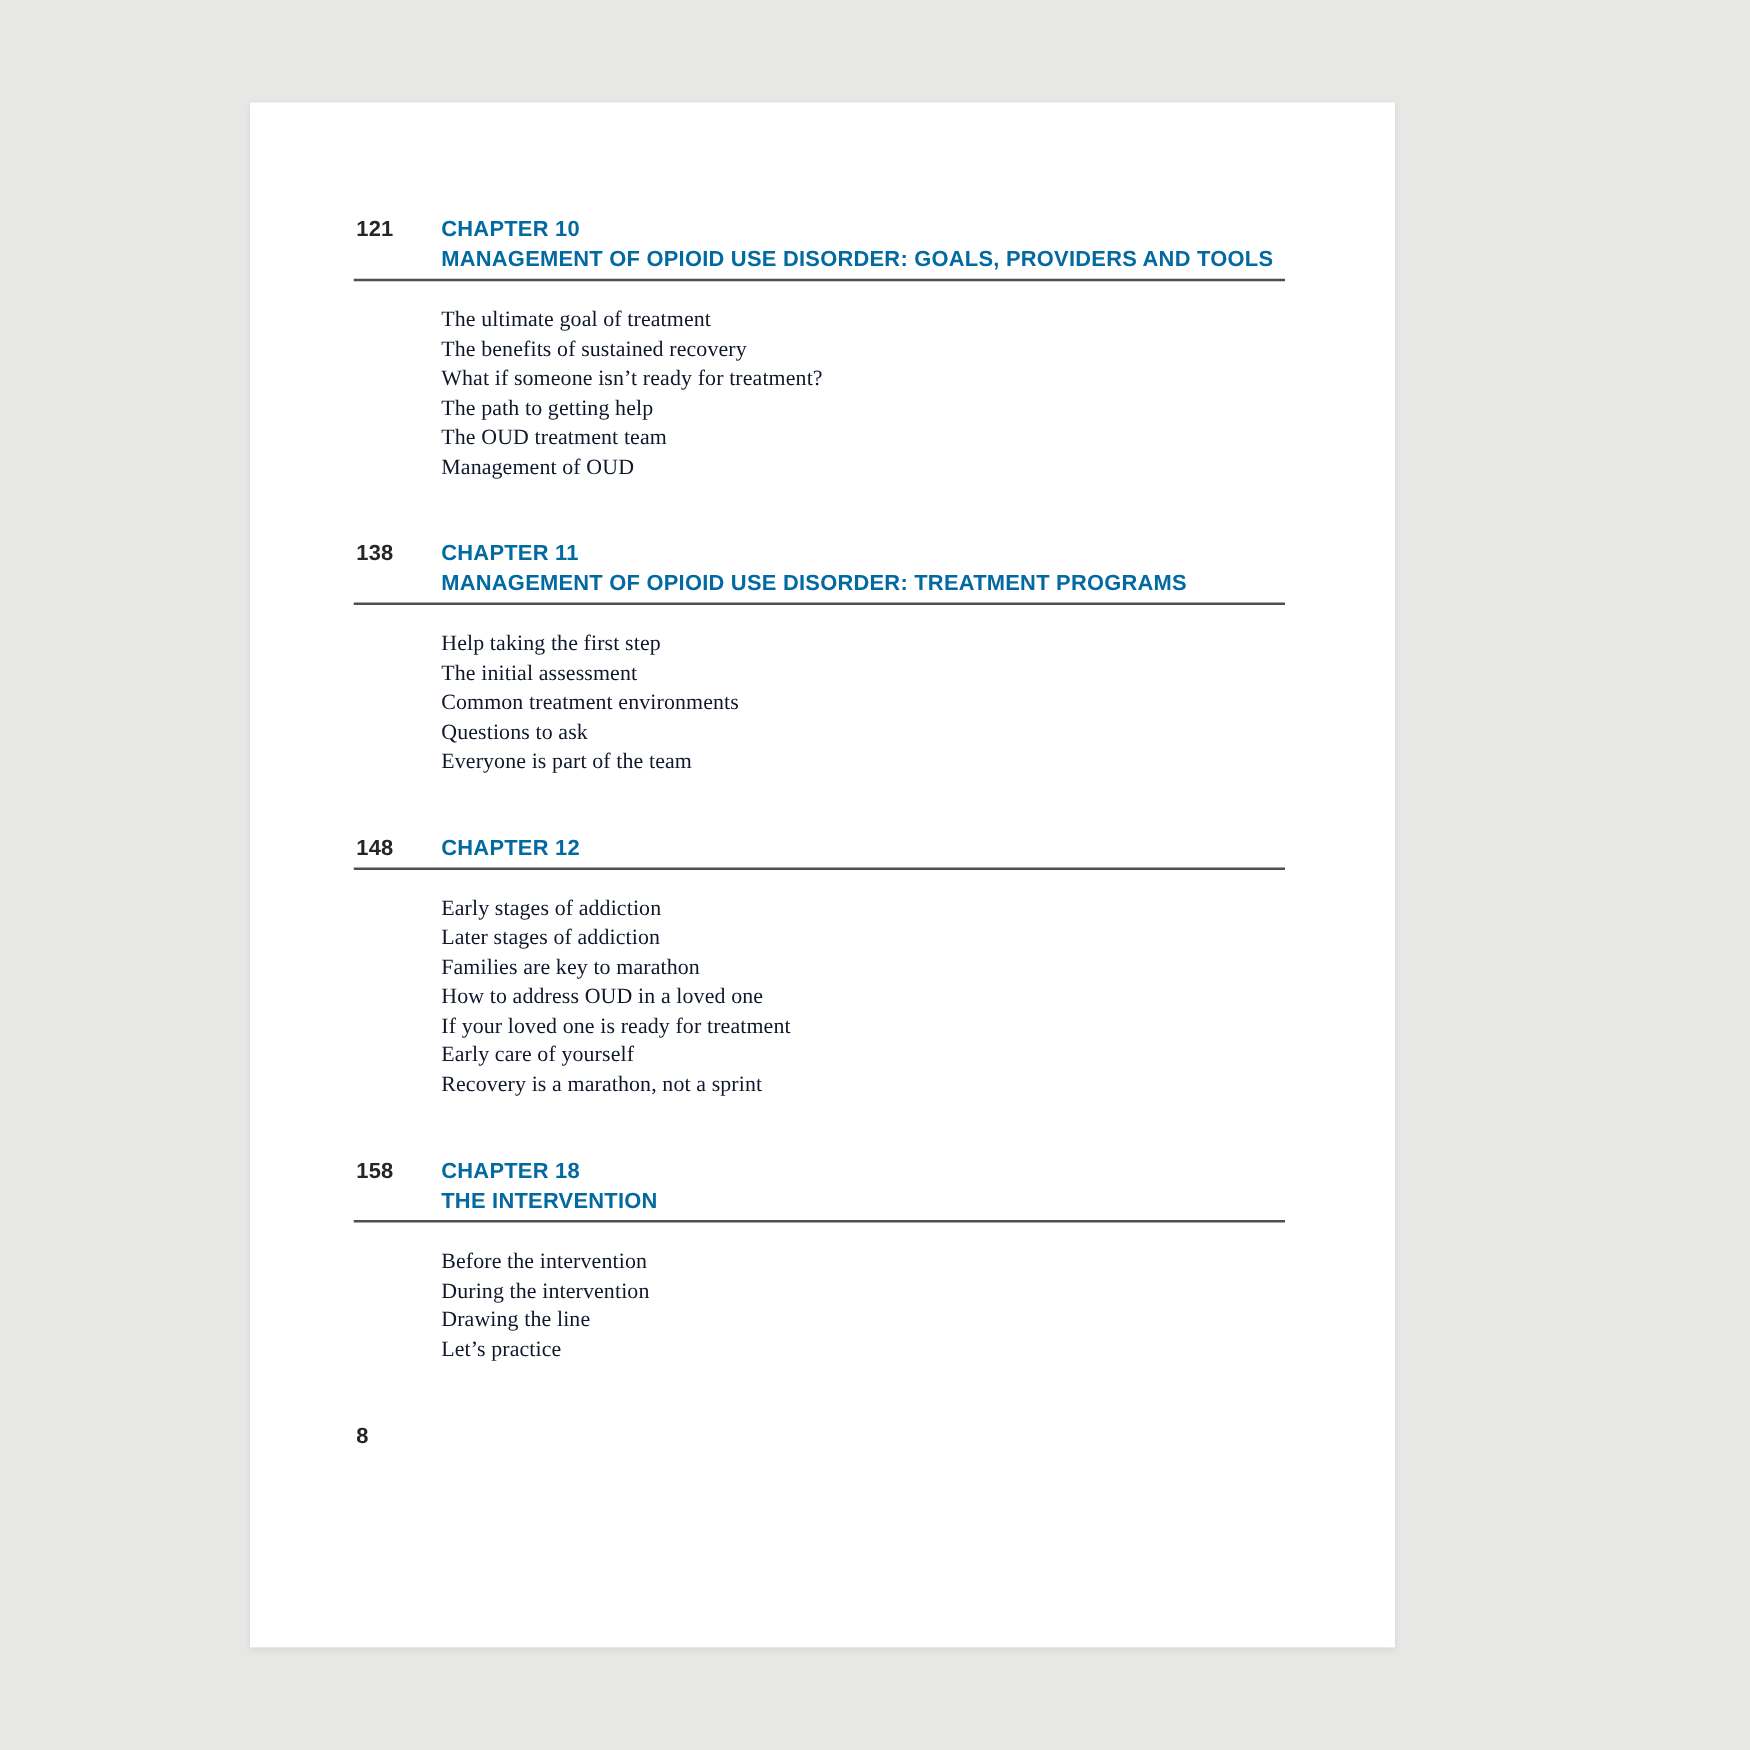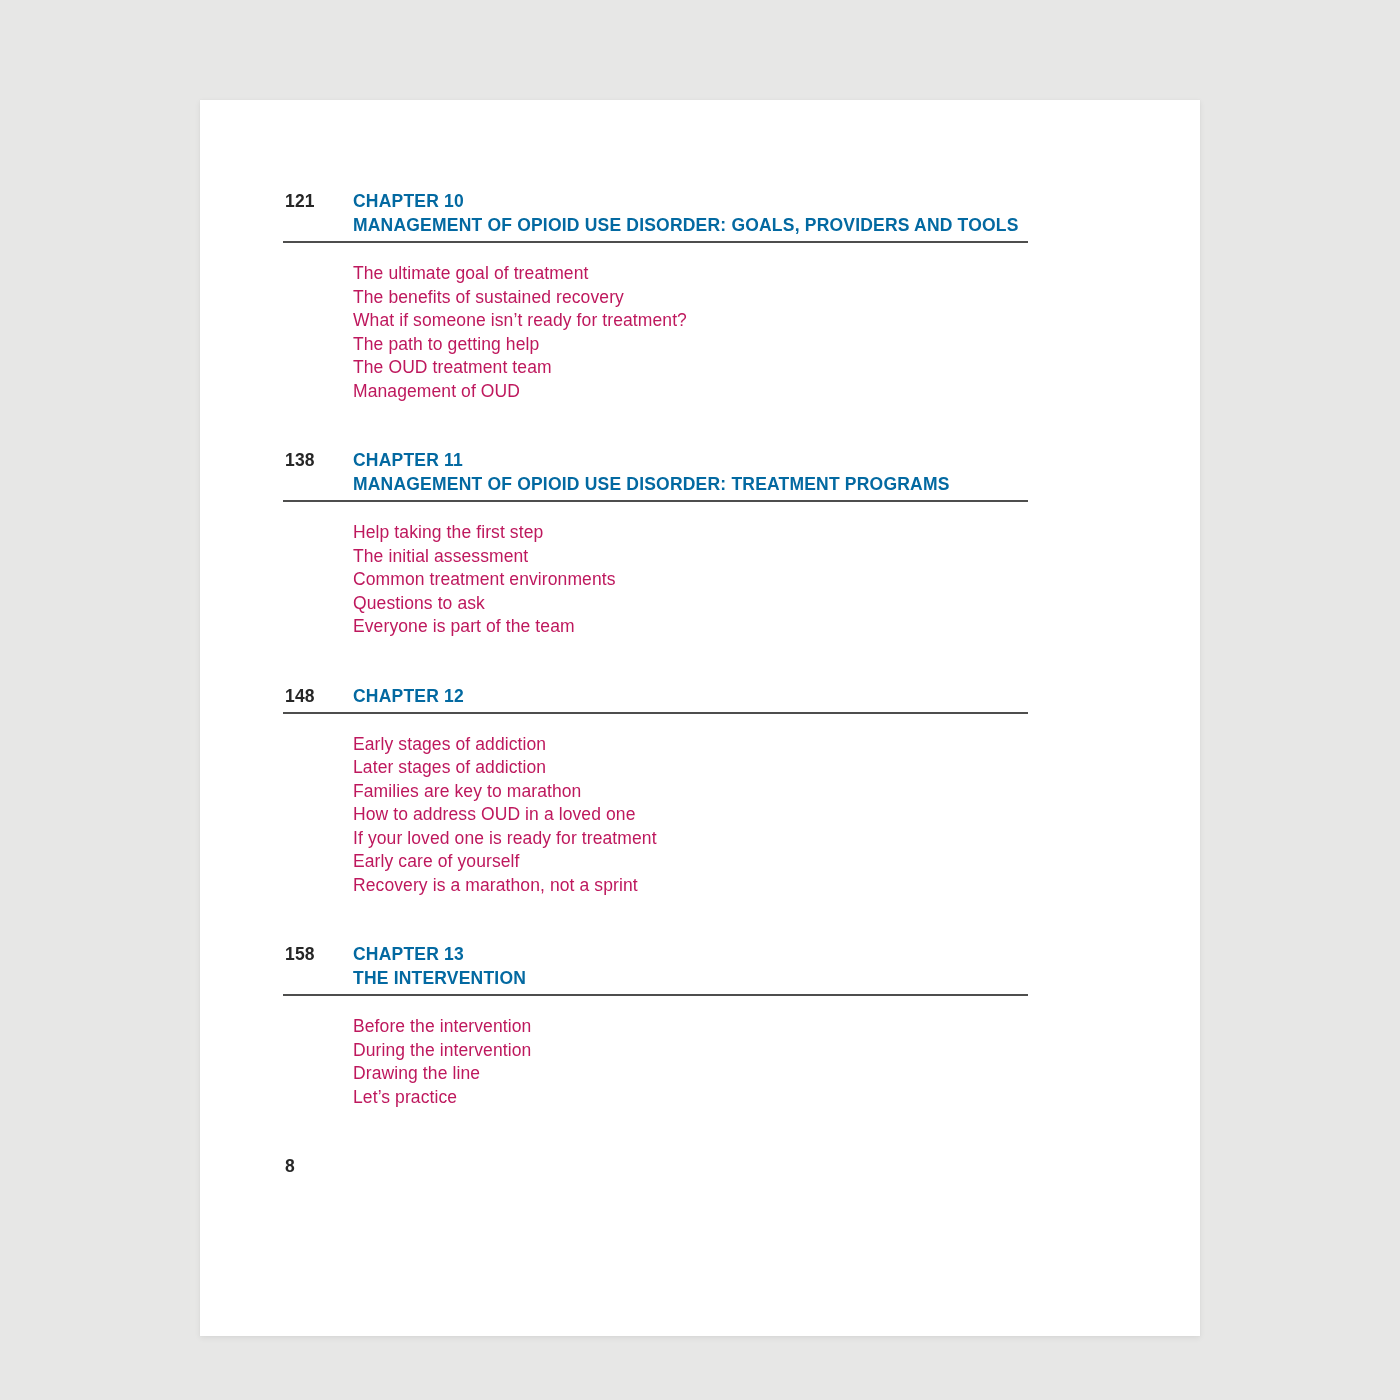--- a/index.html
+++ b/index.html
@@ -10,26 +10,25 @@
     width: 1400px;
     height: 1400px;
     background: #e7e7e6;
     overflow: hidden;
     font-family: "Liberation Sans", "DejaVu Sans", sans-serif;
   }
   .page {
     position: absolute;
     left: 200px;
     top: 82px;
-    width: 1000px;
+    width: 916px;
     height: 1236px;
     background: #ffffff;
     box-shadow: 0 2px 6px rgba(0,0,0,0.07), 0 0 1px rgba(0,0,0,0.05);
     box-sizing: border-box;
-    margin-top: 18px;
   }
   .toc {
     padding: 89px 0 0 85px;
   }
   .toc-section {
     margin: 0 0 45px 0;
   }
   .head-row {
     display: flex;
     align-items: flex-start;
@@ -56,22 +55,23 @@
     width: 745px;
     height: 0;
     border-top: 2px solid #4e4e4d;
   }
   .topics {
     list-style: none;
     margin: 19px 0 0 68px;
     padding: 0;
     font-size: 17.5px;
     line-height: 23.5px;
-    color: #be185d;
+    color: #0f172a;
     letter-spacing: 0.1px;
+    font-family: Liberation Serif, serif;
   }
   .footer-page-number {
     margin: 45px 0 0 85px;
     font-size: 17.5px;
     line-height: 24px;
     font-weight: bold;
     color: #262626;
   }
 </style>
 </head>
@@ -133,21 +133,21 @@
           <li>If your loved one is ready for treatment</li>
           <li>Early care of yourself</li>
           <li>Recovery is a marathon, not a sprint</li>
         </ul>
   </section>
 
   <section class="toc-section">
     <div class="head-row">
       <div class="num">158</div>
       <div class="head">
-        <div>CHAPTER 13</div>
+        <div>CHAPTER 18</div>
         <div>THE INTERVENTION</div>
       </div>
     </div>
     <div class="rule"></div>
     <ul class="topics">
           <li>Before the intervention</li>
           <li>During the intervention</li>
           <li>Drawing the line</li>
           <li>Let’s practice</li>
         </ul>

